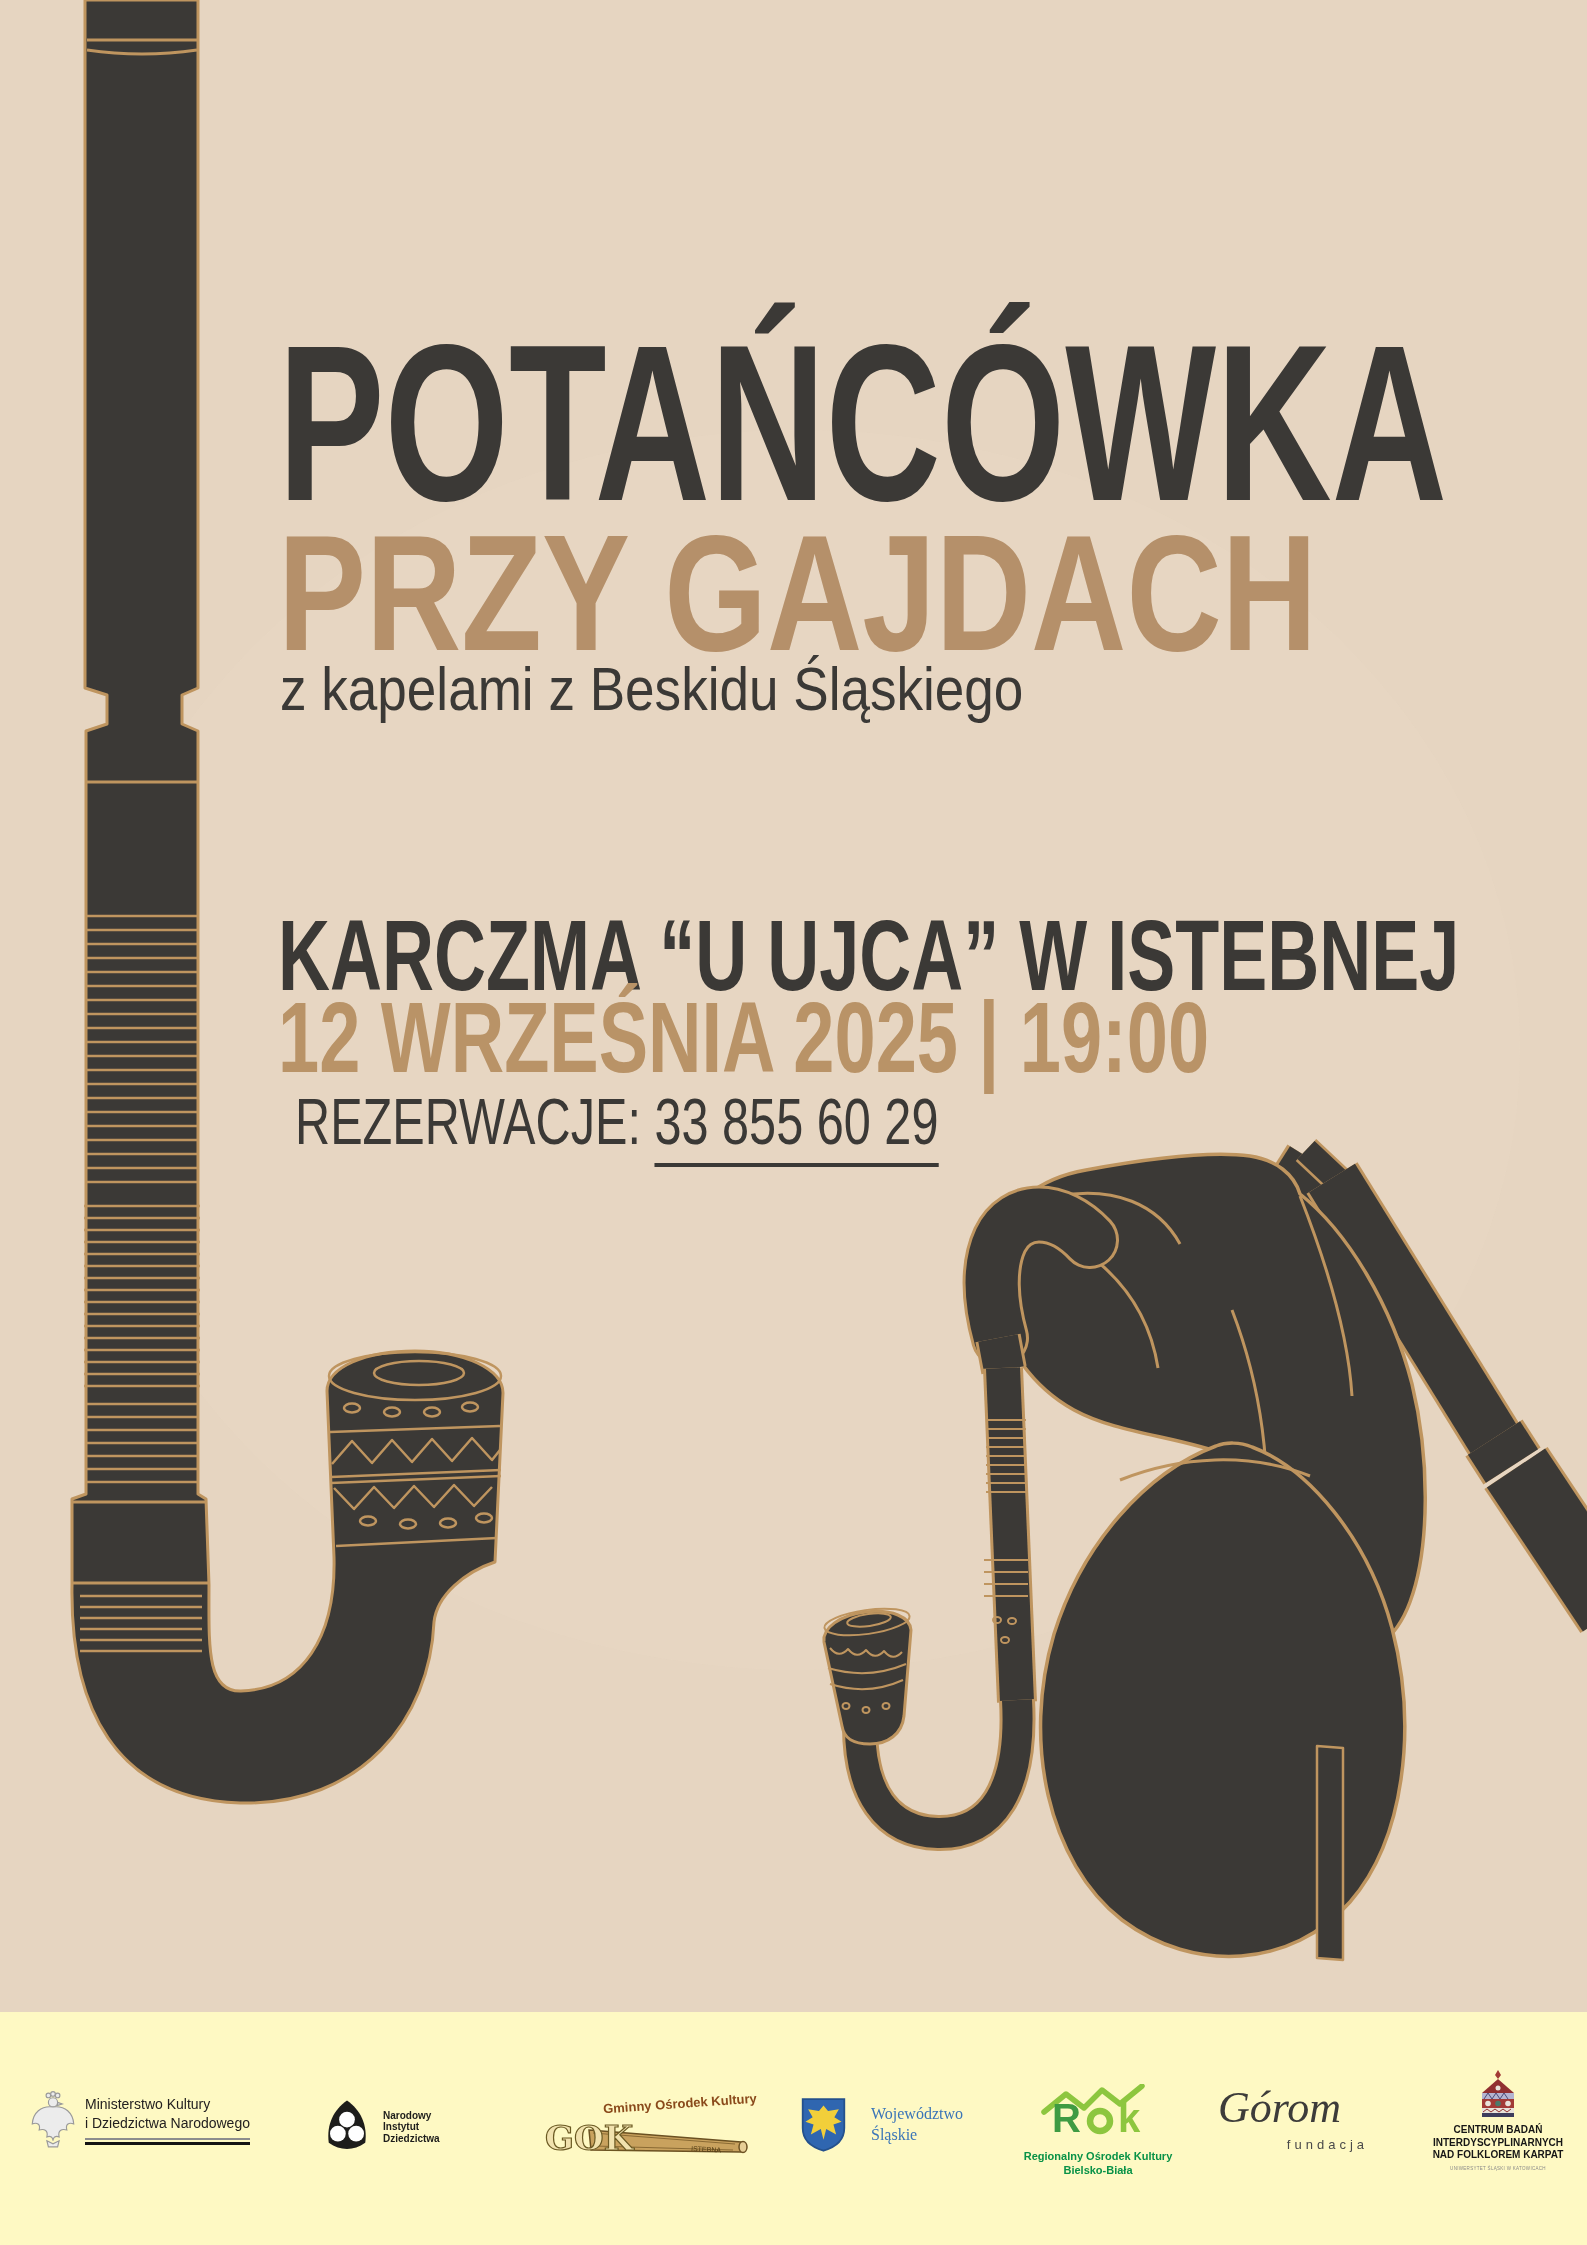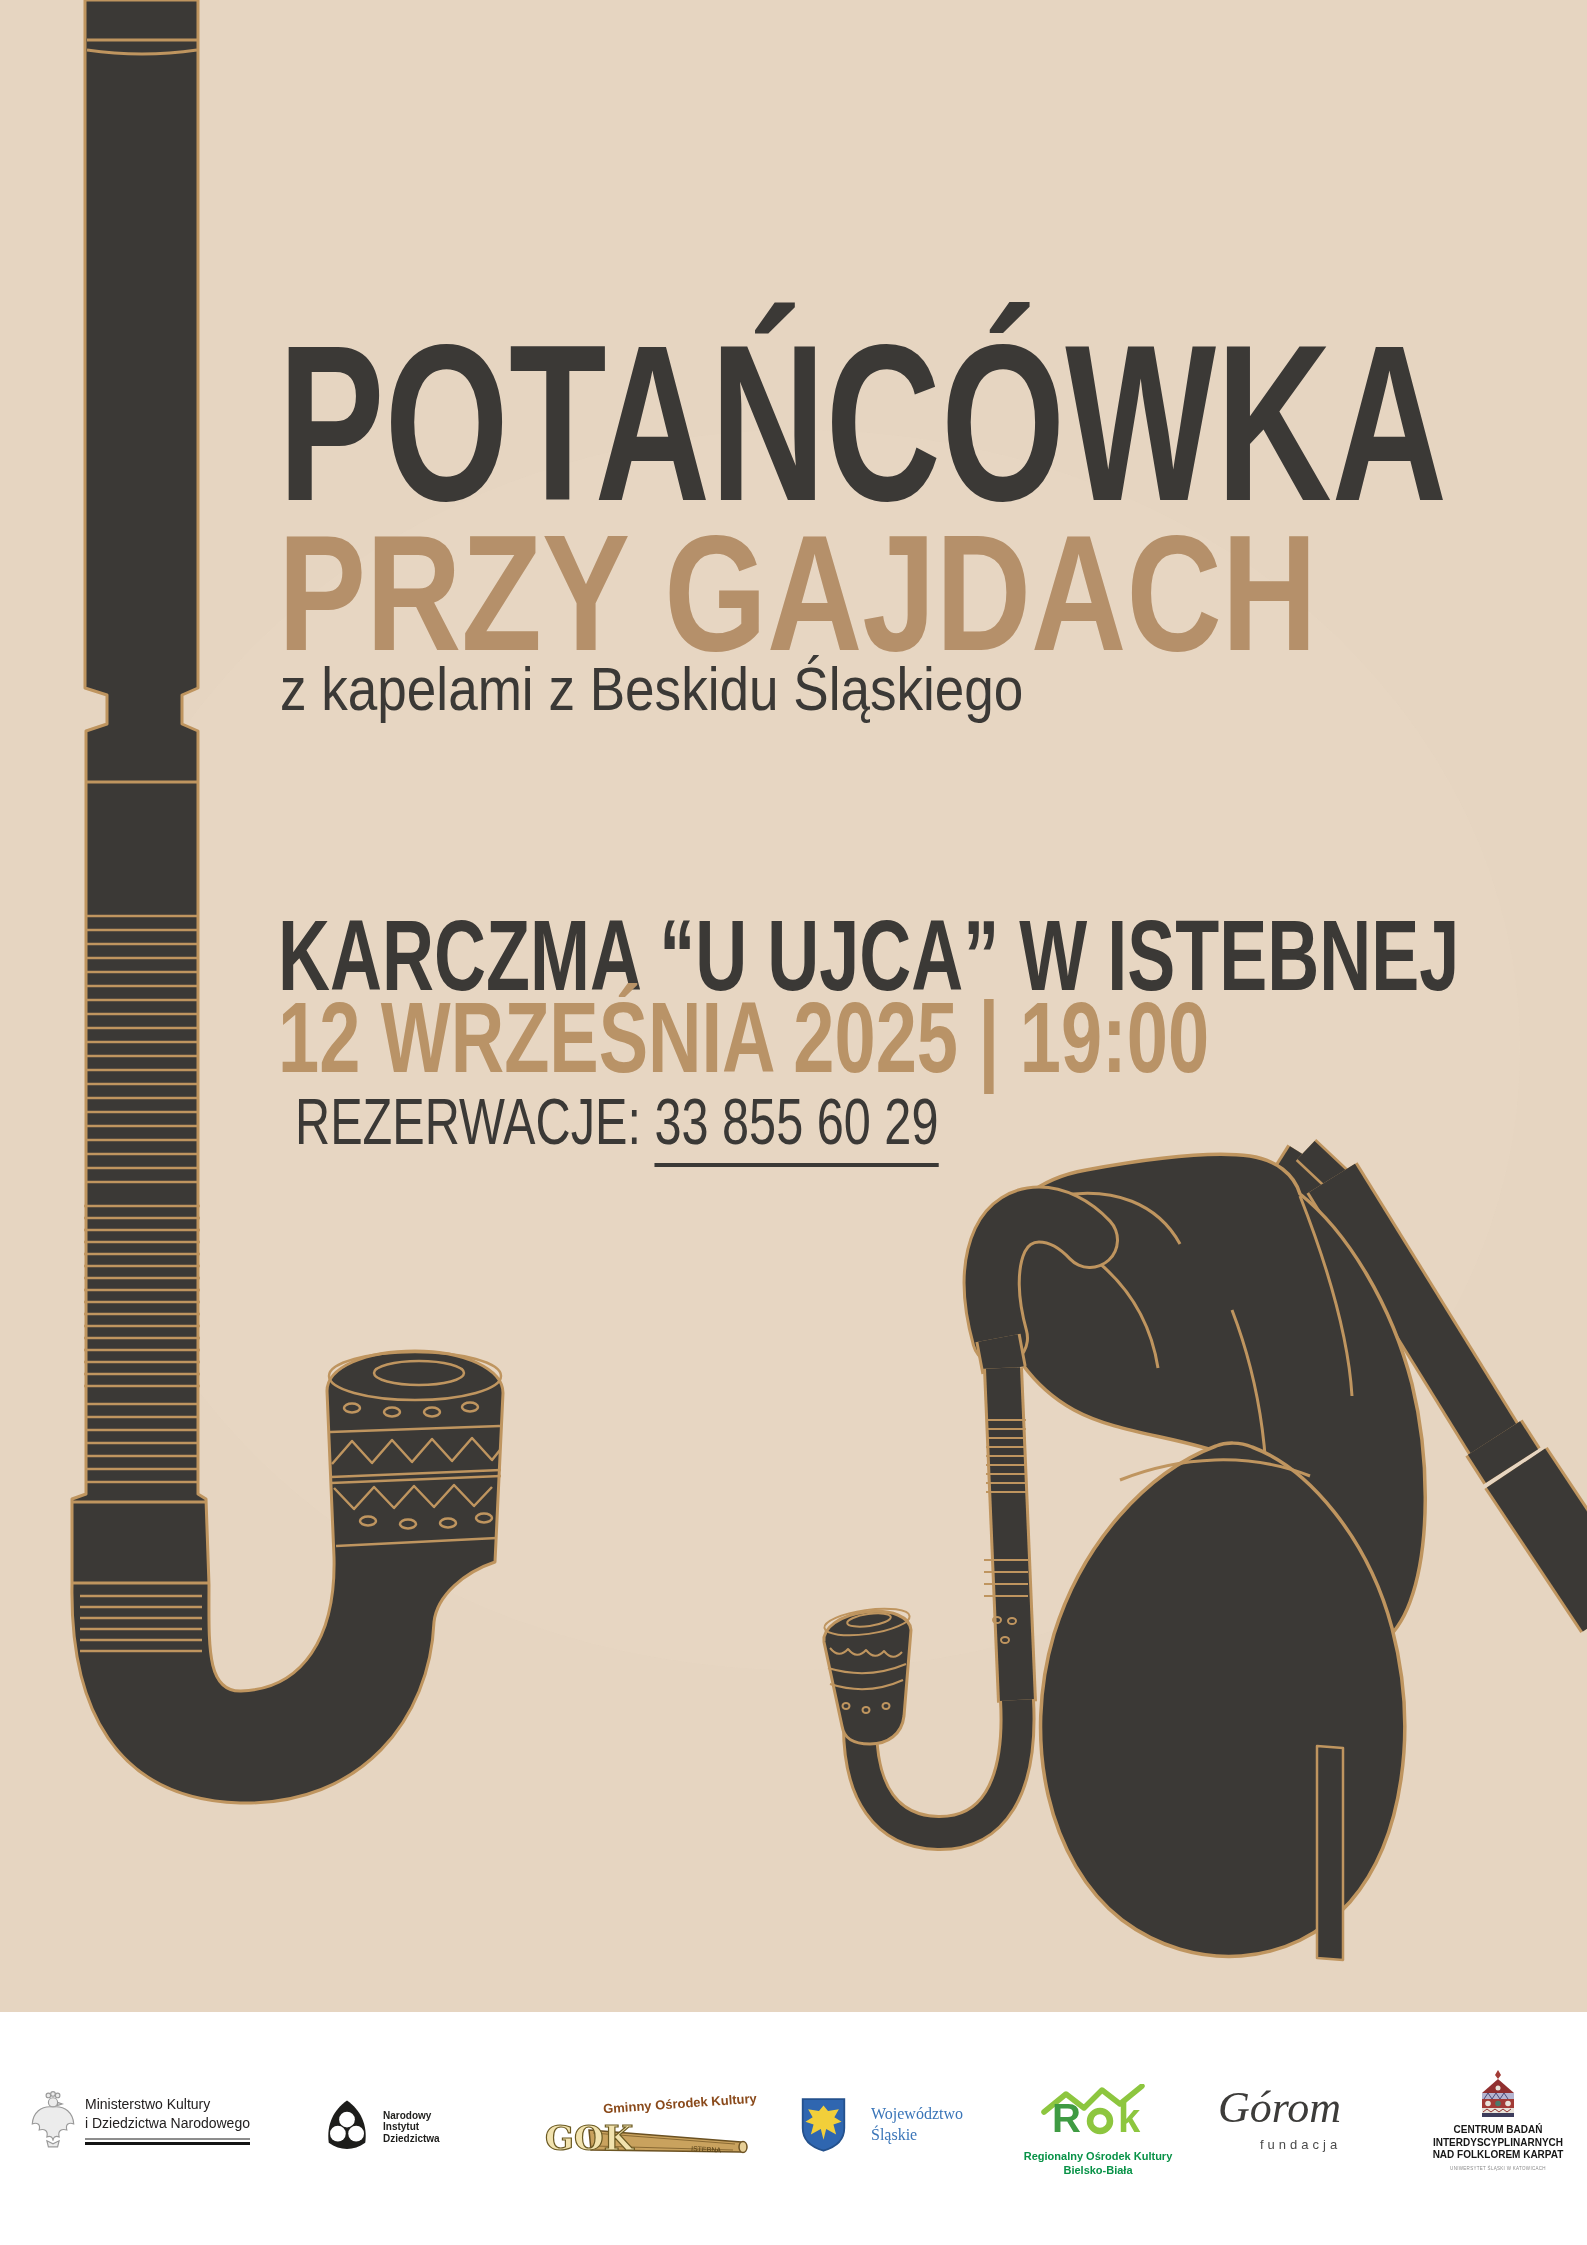--- a/index.html
+++ b/index.html
@@ -13,21 +13,21 @@
   
   .txt{position:absolute;white-space:nowrap;line-height:1;transform-origin:0 0;}
   .title{left:278px;top:312px;font-size:222px;font-weight:bold;color:#3b3936;transform:scaleX(.72);}
   .subtitle{left:278px;top:511px;font-size:165px;font-weight:bold;color:#b5906a;transform:scaleX(.80);}
   .tagline{left:280px;top:659px;font-size:61px;font-weight:400;color:#3b3936;transform:scaleX(.87);}
   .venue{left:278px;top:905px;font-size:100px;font-weight:bold;color:#3b3936;transform:scaleX(.72);}
   .datetime{left:278px;top:987px;font-size:100px;font-weight:bold;color:#b99367;transform:scaleX(.74);}
   .reserve{left:295px;top:1090px;font-size:64px;font-weight:400;color:#3b3936;transform:scaleX(.76);}
   .reserve a{color:#3b3936;text-decoration:none;border-bottom:4px solid #3b3936;padding-bottom:5px;}
   
-  .footer{position:absolute;left:0;top:2012px;width:1587px;height:233px;background:#ffffff;}
+  .footer{position:absolute;left:0;top:2012px;width:1587px;height:233px;background:#fef9c3;}
   .logo{position:absolute;}
   .logo .row{display:flex;align-items:center;}
   
   .mkidn{left:30px;top:78px;}
   .mkidn .row{gap:9px;}
   .mkidn .lines{font-size:14px;line-height:1.3;color:#232020;}
   .mkidn .rule1{height:2px;background:#8d8d8d;margin-top:6px;}
   .mkidn .rule2{height:3px;background:#141414;margin-top:2px;}
   
   .nid{left:322px;top:86px;}
@@ -39,21 +39,21 @@
   
   .slaskie{left:800px;top:84px;}
   .slaskie .row{gap:24px;}
   .slaskie .lines{font-family:"Liberation Serif",serif;font-size:16px;line-height:1.3;color:#3a75b8;}
   
   .rok{left:1018px;top:72px;width:160px;text-align:center;}
   .rok .lines{font-size:11px;line-height:1.25;font-weight:bold;color:#089247;margin-top:14px;white-space:nowrap;}
   
   .gorom{left:1218px;top:70px;width:150px;}
   .gorom .script{font-family:Liberation Serif, serif;font-style:italic;font-size:44px;color:#3d3c3a;}
-  .gorom .sub{font-size:13px;letter-spacing:4px;color:#4a4a4a;margin:4px 0 0 42px;}
+  .gorom .sub{font-size:13px;letter-spacing:4px;color:#4a4a4a;margin:4px 0 0 42px;text-align:right;}
   
   .cbi{left:1432px;top:58px;width:132px;text-align:center;}
   .cbi .lines{font-size:10px;line-height:1.25;font-weight:bold;color:#161616;margin-top:4px;}
   .cbi .micro{font-size:4.5px;color:#8a8a8a;margin-top:4px;letter-spacing:.3px;}
 </style>
 </head>
 <body>
 
 <div class="poster">
 

